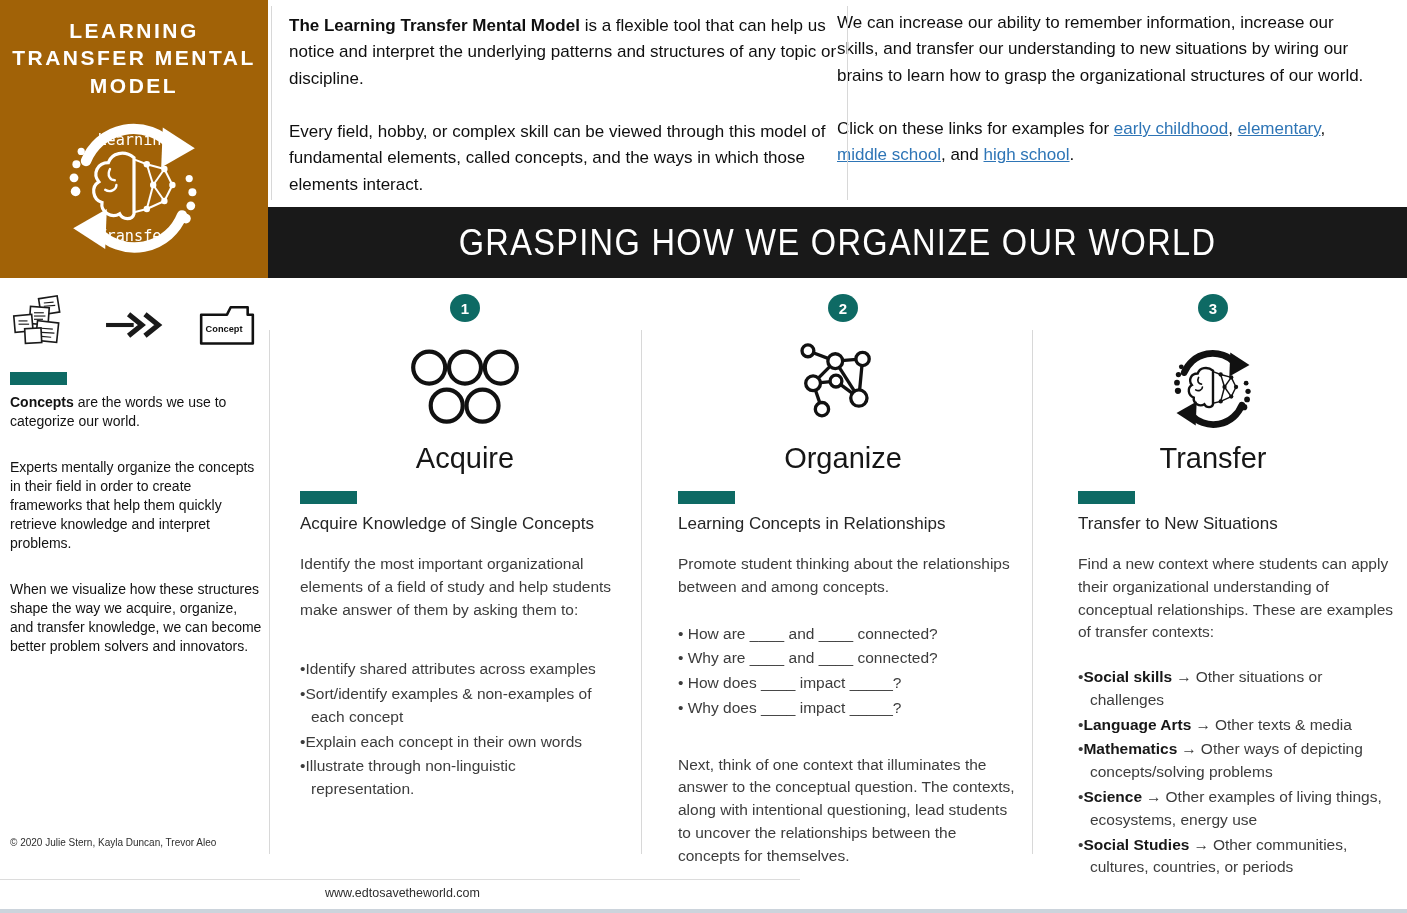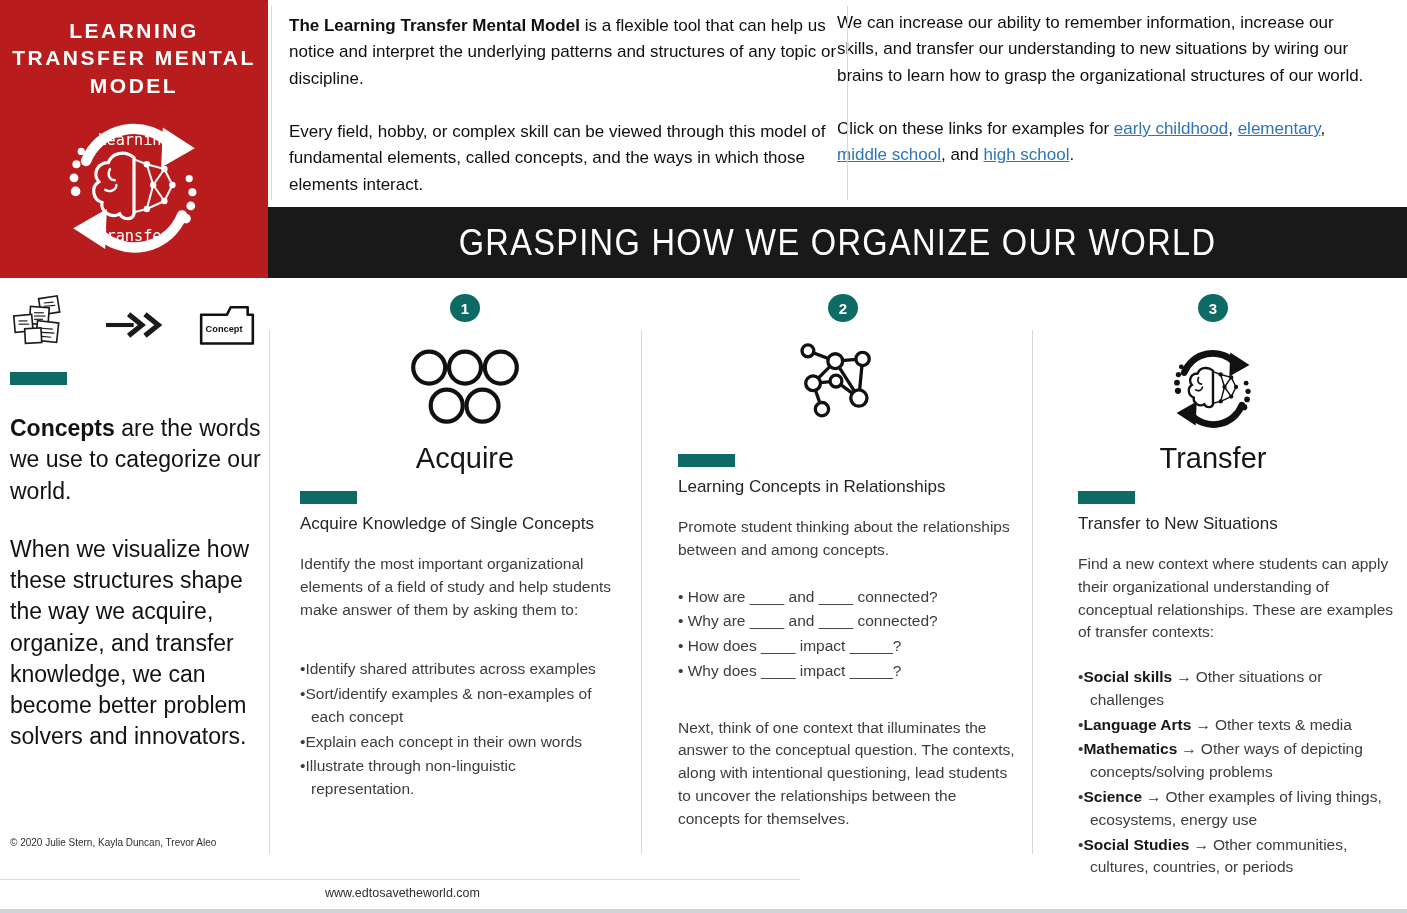--- a/index.html
+++ b/index.html
@@ -1,20 +1,20 @@
 <!DOCTYPE html>
 <html><head>
 <meta charset="utf-8">
 <style>
   html,body{margin:0;padding:0;background:#fff;}
   .page{position:relative;width:1407px;height:913px;background:#ffffff;overflow:hidden;
         font-family:"Liberation Sans",sans-serif;color:#141414;}
 
   
-  .teal-box{position:absolute;left:0;top:0;width:268px;height:278px;background:#b91c1c;
+  .teal-box{position:absolute;left:0;top:0;width:268px;height:278px;background:#a16207;
             color:#fff;text-align:center;}
   .teal-title{margin-top:17px;font-weight:700;font-size:21px;letter-spacing:2.5px;line-height:1.3;}
   .logo-wrap{margin-top:6px;}
 
   
   .mid-intro{position:absolute;left:289px;top:13px;width:548px;font-size:17px;line-height:1.55;color:#0f0f0f;}
   .mid-intro p{margin:0 0 27px 0;}
   .right-intro{position:absolute;left:837px;top:10px;width:540px;font-size:17px;line-height:1.55;color:#0f0f0f;}
   .right-intro p{margin:0 0 27px 0;}
   a.doc-link{color:#2e75b6;text-decoration:underline;cursor:pointer;}
@@ -29,21 +29,21 @@
   
   .banner{position:absolute;left:268px;top:207px;width:1139px;height:71px;background:#191919;
           display:flex;align-items:center;justify-content:center;color:#fff;}
   .banner-text{display:inline-block;transform:scaleX(.88);font-size:37px;font-weight:500;letter-spacing:1.5px;white-space:nowrap;}
 
   
   .left-panel{position:absolute;left:10px;top:288px;width:254px;color:#121212;}
   .lp-icons{display:flex;align-items:center;gap:28px;height:66px;margin-top:4px;}
   .accent{width:57px;height:13px;background:#0e6a64;}
   .lp-accent{margin-top:14px;}
-  .left-panel p{font-size:23px;line-height:1.36;margin:28px 0 0 0;}
+  .left-panel p{font-size:14px;line-height:1.36;margin:8px 0 0 0;}
   .left-panel p.gap{margin-top:27px;}
 
   
   .col{position:absolute;top:288px;}
   .col1{left:293px;width:344px;}
   .col2{left:674px;width:352px;}
   .col3{left:1058px;width:342px;}
   .col-head{text-align:center;}
   .col1 .col-head{width:344px;}
   .col2 .col-head{width:338px;}
@@ -195,20 +195,21 @@
       </span>
       <span>
         <svg width="62" height="48" viewBox="0 0 84 62">
           <path d="M7 17 H42 L47 7 H70 V17 H77 V56 H7 Z" fill="#ffffff" stroke="#111111" stroke-width="3.5" stroke-linejoin="round"></path>
           <text x="13" y="40" font-size="12.5" font-weight="bold" fill="#111111" font-family="Liberation Sans, sans-serif">Concept</text>
         </svg>
       </span>
     </div>
     <div class="accent lp-accent"></div>
     <p><b>Concepts</b><span> are the words we use to categorize our world.</span></p>
+    <p class="gap">Experts mentally organize the concepts in their field in order to create frameworks that help them quickly retrieve knowledge and interpret problems.</p>
     <p class="gap">When we visualize how these structures shape the way we acquire, organize, and transfer knowledge, we can become better problem solvers and innovators.</p>
   </div>
 
   <div class="vdiv vdiv-c0"></div>
   <div class="vdiv vdiv-c1"></div>
   <div class="vdiv vdiv-c2"></div>
 
   <div class="col col1">
     <div class="col-head">
       <span class="badge">1</span>
@@ -257,20 +258,21 @@
             <circle cx="20" cy="16" r="8"></circle>
               <circle cx="57" cy="30" r="10"></circle>
               <circle cx="94" cy="27" r="9"></circle>
             <circle cx="27" cy="60" r="10"></circle>
               <circle cx="58" cy="57" r="8"></circle>
               <circle cx="89" cy="80" r="11"></circle>
             <circle cx="39" cy="95" r="9"></circle>
           </g>
         </svg>
       </div>
+      <div class="col-title">Organize</div>
     </div>
     <div class="col-body body-text">
       <div class="accent"></div>
       <div class="subtitle">Learning Concepts in Relationships</div>
       <div class="intro">Promote student thinking about the relationships between and among concepts.</div>
       <div class="bullets">
         <div class="b sp">How are ____ and ____ connected?</div>
         <div class="b sp">Why are ____ and ____ connected?</div>
         <div class="b sp">How does ____ impact _____?</div>
         <div class="b sp">Why does ____ impact _____?</div>

